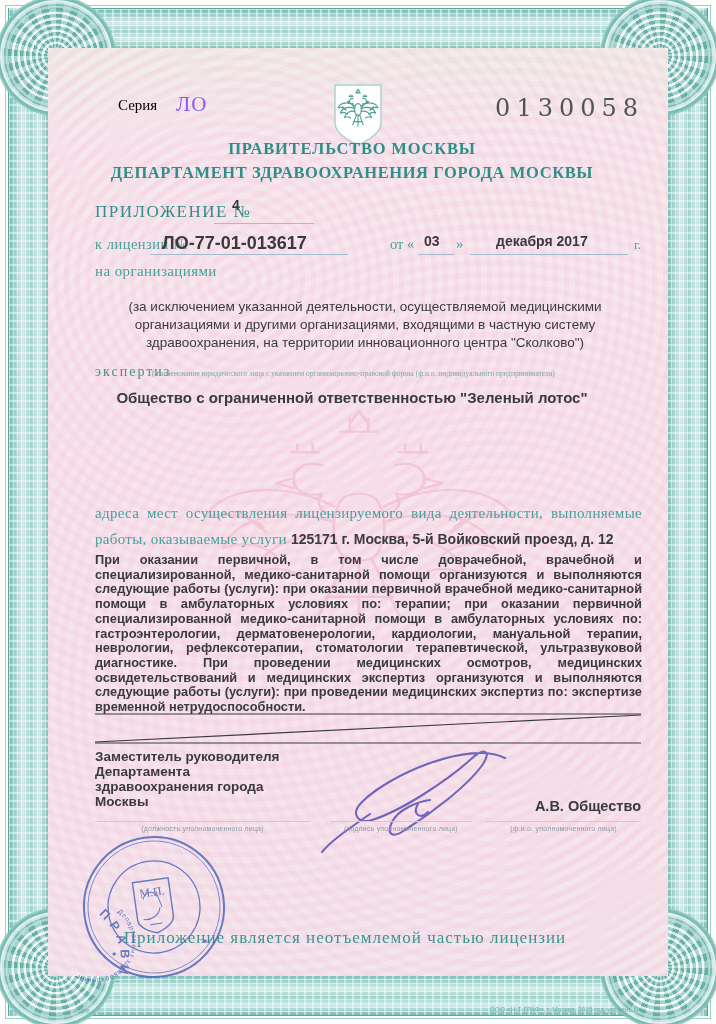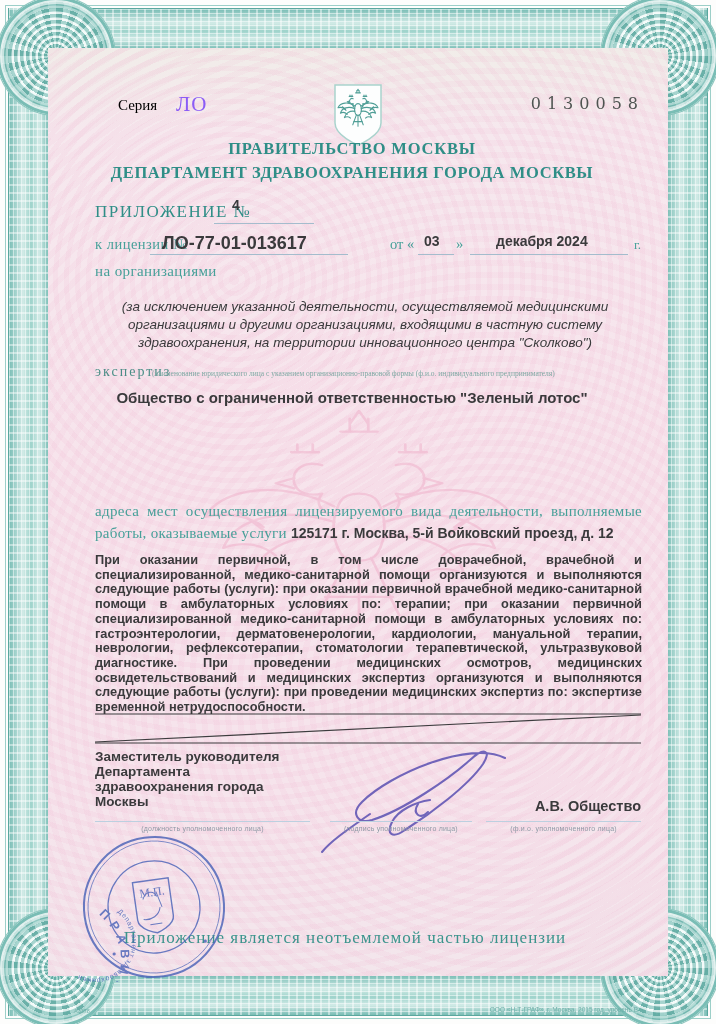--- a/index.html
+++ b/index.html
@@ -94,48 +94,48 @@
   </svg>
 
   <div class="abs serif" style="left:118px;top:97px;font-size:15px;color:#000000;">Серия</div>
   <div class="abs serif" style="left:176px;top:92px;font-size:21px;color:#8b5cf6;letter-spacing:1px;">ЛО</div>
 
   <svg class="abs" style="left:330px;top:82px;" width="56" height="68" viewBox="0 0 56 68">
     <path d="M5,3 h46 v38 c0,13 -23,22 -23,22 c0,0 -23,-9 -23,-22 z" fill="#fdfefe" stroke="#a9d3cd" stroke-width="1.5"></path>
     <use href="#dheagle" x="4" y="5" width="48" height="54" stroke="#4f9e96" stroke-width="2.6"></use>
   </svg>
 
-  <div class="abs" style="right:72px;top:94px;font-family:'DejaVu Serif',serif;font-size:16px;color:#4e5451;letter-spacing:6px;">0130058</div>
+  <div class="abs" style="right:72px;top:94px;font-family:'DejaVu Serif',serif;font-size:24px;color:#4e5451;letter-spacing:6px;">0130058</div>
 
   <div class="abs ctr serif b teal" style="top:139px;font-size:16.5px;letter-spacing:.8px;">ПРАВИТЕЛЬСТВО МОСКВЫ</div>
   <div class="abs ctr serif b teal" style="top:163px;font-size:16.5px;letter-spacing:.6px;">ДЕПАРТАМЕНТ ЗДРАВООХРАНЕНИЯ ГОРОДА МОСКВЫ</div>
 
   <div class="abs serif teal" style="left:95px;top:202px;font-size:17px;letter-spacing:1.5px;">ПРИЛОЖЕНИЕ  №</div>
   <div class="abs b ink" style="left:232px;top:197px;font-size:14px;">4</div>
   <div class="fline" style="left:214px;top:223px;width:100px;"></div>
 
   <div class="abs lbl" style="left:95px;top:236px;font-size:14.5px;letter-spacing:.5px;">к лицензии №</div>
   <div class="abs b ink" style="left:162px;top:233px;font-size:18px;">ЛО-77-01-013617</div>
   <div class="fline" style="left:150px;top:254px;width:198px;"></div>
   <div class="abs lbl" style="left:390px;top:236px;font-size:14.5px;">от «</div>
   <div class="abs b ink" style="left:424px;top:233px;font-size:14px;">03</div>
   <div class="fline" style="left:418px;top:254px;width:36px;"></div>
   <div class="abs lbl" style="left:456px;top:236px;font-size:14.5px;">»</div>
-  <div class="abs b ink" style="left:496px;top:233px;font-size:14px;">декабря 2024</div>
+  <div class="abs b ink" style="left:496px;top:233px;font-size:14px;">декабря 2017</div>
   <div class="fline" style="left:470px;top:254px;width:158px;"></div>
   <div class="abs lbl" style="left:634px;top:237px;font-size:13px;">г.</div>
 
   <div class="abs lbl" style="left:95px;top:263px;font-size:15px;letter-spacing:.4px;">на организациями</div>
-  <div class="abs ink" style="left:86px;right:72px;top:298px;font-size:13.5px;line-height:18px;text-align:center;font-style:italic;">(за исключением указанной деятельности, осуществляемой медицинскими организациями и другими организациями, входящими в частную систему здравоохранения, на территории инновационного центра "Сколково")</div>
+  <div class="abs ink" style="left:86px;right:72px;top:298px;font-size:13.5px;line-height:18px;text-align:center;">(за исключением указанной деятельности, осуществляемой медицинскими организациями и другими организациями, входящими в частную систему здравоохранения, на территории инновационного центра "Сколково")</div>
 
   <div class="abs lbl" style="left:95px;top:364px;font-size:14px;letter-spacing:2px;color:#4a8d86;">экспертиз</div>
   <div class="abs ctr b ink" style="top:389px;font-size:15px;">Общество с ограниченной ответственностью "Зеленый лотос"</div>
   <div class="abs" style="left:152px;right:72px;top:369px;font-size:7.5px;color:#7fa9a4;white-space:nowrap;overflow:hidden;font-family:'Liberation Serif',serif;">(наименование юридического лица с указанием организационно-правовой формы  (ф.и.о. индивидуального предпринимателя)</div>
 
-  <div class="abs" style="left:95px;width:547px;top:500px;font-size:15px;line-height:21px;text-align:justify;">
+  <div class="abs" style="left:95px;width:547px;top:500px;font-size:15px;line-height:26px;text-align:justify;">
     <span class="lbl" style="letter-spacing:.3px;">адреса мест осуществления лицензируемого вида деятельности, выполняемые работы, оказываемые услуги</span>
     <span class="b ink" style="font-size:14px;font-family:'Liberation Sans',sans-serif;">125171 г. Москва, 5-й Войковский проезд, д. 12</span>
   </div>
 
   <div class="abs b ink" style="left:95px;width:547px;top:553px;font-size:12.8px;line-height:14.7px;text-align:justify;">При оказании первичной, в том числе доврачебной, врачебной и специализированной, медико-санитарной помощи организуются и выполняются следующие работы (услуги): при оказании первичной врачебной медико-санитарной помощи в амбулаторных условиях по: терапии; при оказании первичной специализированной медико-санитарной помощи в амбулаторных условиях по: гастроэнтерологии, дерматовенерологии, кардиологии, мануальной терапии, неврологии, рефлексотерапии, стоматологии терапевтической, ультразвуковой диагностике. При проведении медицинских осмотров, медицинских освидетельствований и медицинских экспертиз организуются и выполняются следующие работы (услуги): при проведении медицинских экспертиз по: экспертизе временной нетрудоспособности.</div>
 
   <svg class="abs" style="left:0;top:0;pointer-events:none;" width="716" height="1024" viewBox="0 0 716 1024">
     <g stroke="#3c3c3e" stroke-width="1.2" fill="none">
       <line x1="95" y1="714" x2="641" y2="714"></line>
       <line x1="641" y1="715" x2="95" y2="742"></line>

